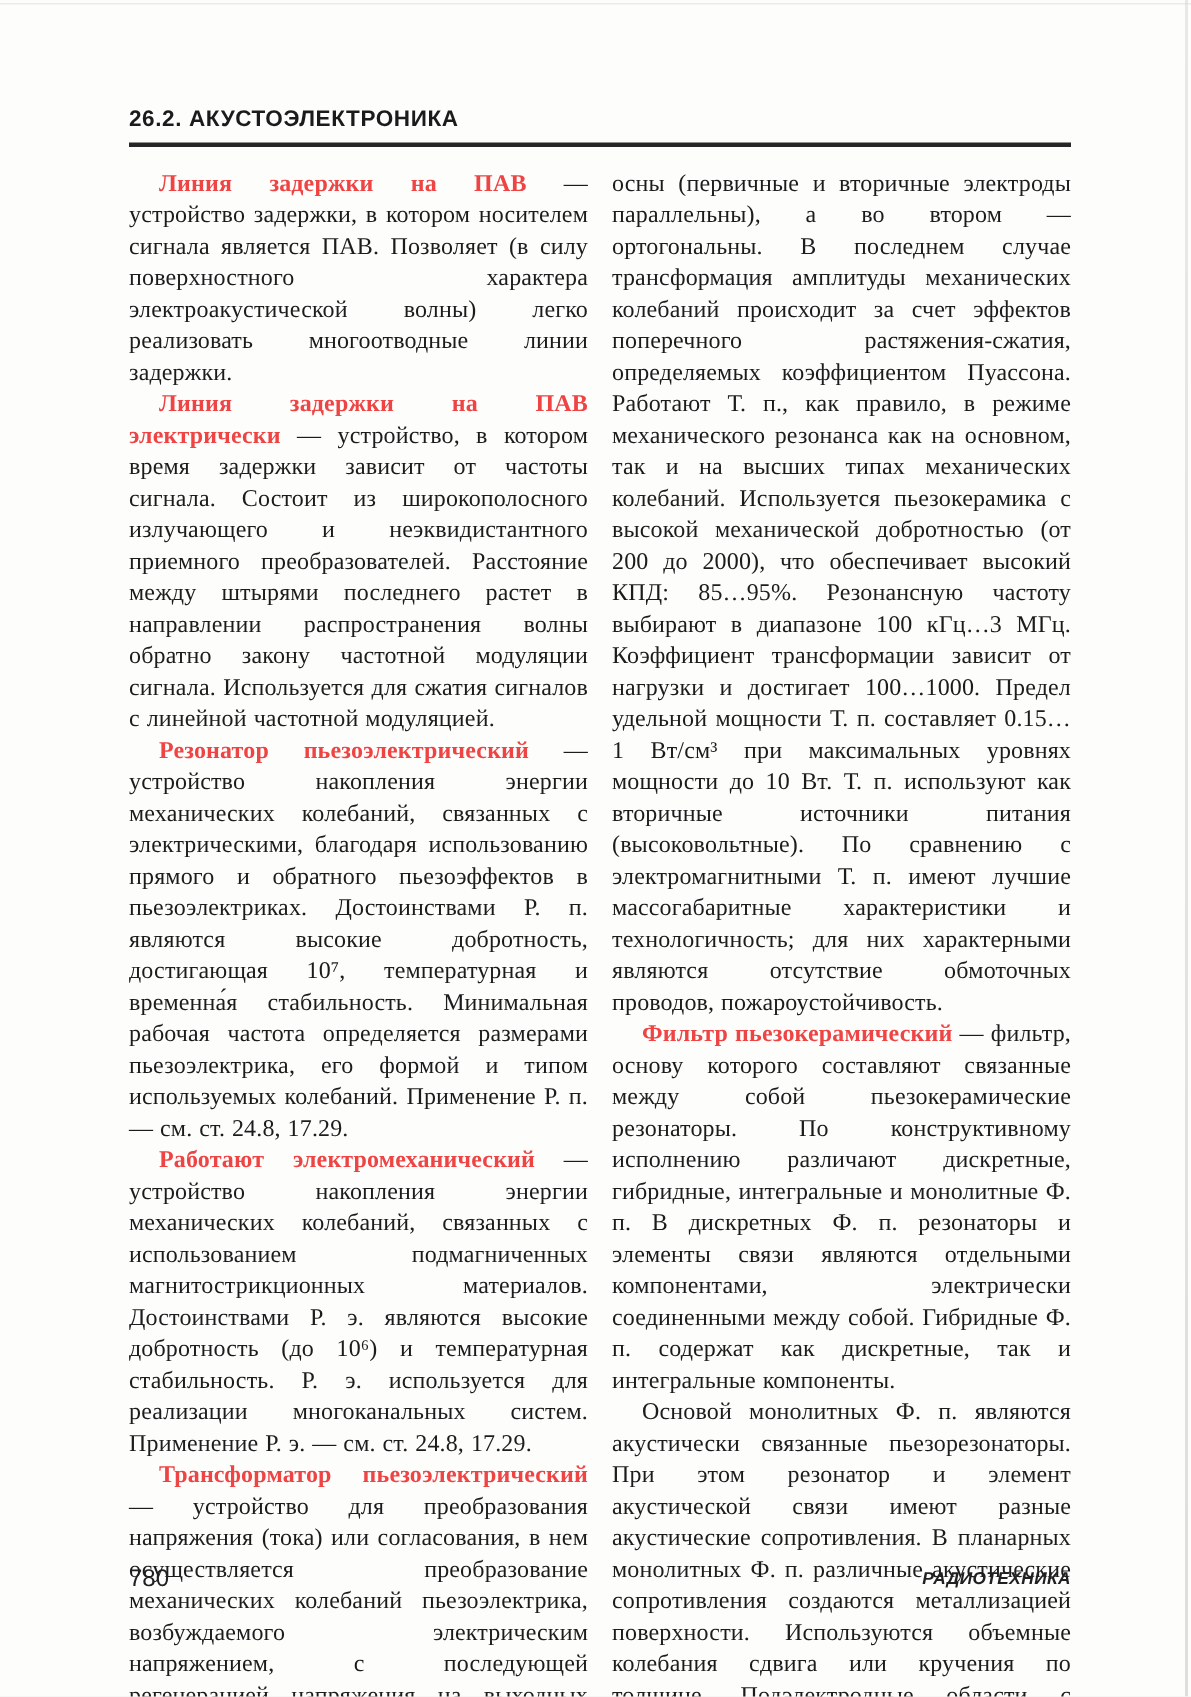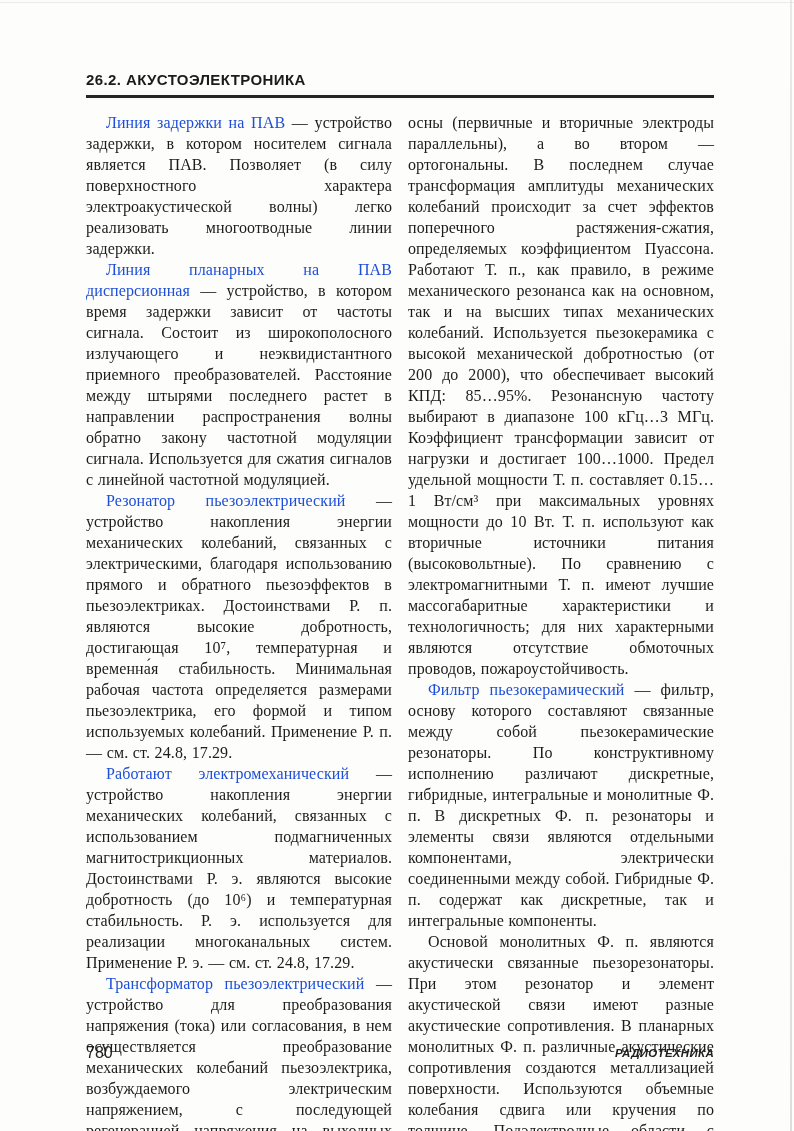--- a/index.html
+++ b/index.html
@@ -43,21 +43,21 @@
   .col {
     width:306px;
     text-align:justify;
     font-size:16px; line-height:21px;
     letter-spacing:.1px;
     hyphens:auto; -webkit-hyphens:auto;
     word-spacing:.5px;
   }
   .col p { text-indent:20px; }
   .col p.no-indent { text-indent:0; }
-  .col b { font-weight:normal; color:#1d4ed8; }
+  .col b { font-weight:bold; color:#ef4444; }
   .page-footer {
     position:absolute; left:86px; width:628px; top:1044px;
     display:flex; justify-content:space-between; align-items:center;
   }
   .page-number {
     font-family:"Liberation Sans", sans-serif;
     font-size:16px; color:#202020;
   }
   .journal {
     font-family:"Liberation Sans", sans-serif;
@@ -73,21 +73,21 @@
   <div class="scan-edge-right"></div>
 
   <header class="running-head">
     <div class="head-title">26.2. АКУСТОЭЛЕКТРОНИКА</div>
     <div class="head-rule"></div>
   </header>
 
   <main class="columns">
     <section class="col" id="col-left">
         <p><b>Линия задержки на ПАВ</b> — устройство задержки, в котором носителем сигнала является ПАВ. Позволяет (в силу поверхностного характера электроакустической волны) легко реализовать многоотводные линии задержки.</p>
-        <p><b>Линия планарных на ПАВ дисперсионная</b> — устройство, в котором время задержки зависит от частоты сигнала. Состоит из широкополосного излучающего и неэквидистантного приемного преобразователей. Расстояние между штырями последнего растет в направлении распространения волны обратно закону частотной модуляции сигнала. Используется для сжатия сигналов с линейной частотной модуляцией.</p>
+        <p><b>Линия задержки на ПАВ электрически</b> — устройство, в котором время задержки зависит от частоты сигнала. Состоит из широкополосного излучающего и неэквидистантного приемного преобразователей. Расстояние между штырями последнего растет в направлении распространения волны обратно закону частотной модуляции сигнала. Используется для сжатия сигналов с линейной частотной модуляцией.</p>
         <p><b>Резонатор пьезоэлектрический</b> — устройство накопления энергии механических колебаний, связанных с электрическими, благодаря использованию прямого и обратного пьезоэффектов в пьезоэлектриках. Достоинствами Р. п. являются высокие добротность, достигающая 10⁷, температурная и временна́я стабильность. Минимальная рабочая частота определяется размерами пьезоэлектрика, его формой и типом используемых колебаний. Применение Р. п. — см. ст. 24.8, 17.29.</p>
         <p><b>Работают электромеханический</b> — устройство накопления энергии механических колебаний, связанных с использованием подмагниченных магнитострикционных материалов. Достоинствами Р. э. являются высокие добротность (до 10⁶) и температурная стабильность. Р. э. используется для реализации многоканальных систем. Применение Р. э. — см. ст. 24.8, 17.29.</p>
         <p><b>Трансформатор пьезоэлектрический</b> — устройство для преобразования напряжения (тока) или согласования, в нем осуществляется преобразование механических колебаний пьезоэлектрика, возбуждаемого электрическим напряжением, с последующей регенерацией напряжения на выходных электродах. Электрические поля приложенного и трансформированного сигнала всегда направлены вдоль активной оси пьезоэлектрика, совпадающей с вектором поляризации. Все разнообразие типов Т. п. можно разделить на соосные и ортогональные. В первом случае векторы поляризации области возбуждения и трансформации со-</p>
       </section>
     <section class="col" id="col-right">
         <p class="no-indent">осны (первичные и вторичные электроды параллельны), а во втором — ортогональны. В последнем случае трансформация амплитуды механических колебаний происходит за счет эффектов поперечного растяжения-сжатия, определяемых коэффициентом Пуассона. Работают Т. п., как правило, в режиме механического резонанса как на основном, так и на высших типах механических колебаний. Используется пьезокерамика с высокой механической добротностью (от 200 до 2000), что обеспечивает высокий КПД: 85…95%. Резонансную частоту выбирают в диапазоне 100 кГц…3 МГц. Коэффициент трансформации зависит от нагрузки и достигает 100…1000. Предел удельной мощности Т. п. составляет 0.15…1 Вт/см³ при максимальных уровнях мощности до 10 Вт. Т. п. используют как вторичные источники питания (высоковольтные). По сравнению с электромагнитными Т. п. имеют лучшие массогабаритные характеристики и технологичность; для них характерными являются отсутствие обмоточных проводов, пожароустойчивость.</p>
         <p><b>Фильтр пьезокерамический</b> — фильтр, основу которого составляют связанные между собой пьезокерамические резонаторы. По конструктивному исполнению различают дискретные, гибридные, интегральные и монолитные Ф. п. В дискретных Ф. п. резонаторы и элементы связи являются отдельными компонентами, электрически соединенными между собой. Гибридные Ф. п. содержат как дискретные, так и интегральные компоненты.</p>
         <p>Основой монолитных Ф. п. являются акустически связанные пьезорезонаторы. При этом резонатор и элемент акустической связи имеют разные акустические сопротивления. В планарных монолитных Ф. п. различные акустические сопротивления создаются металлизацией поверхности. Используются объемные колебания сдвига или кручения по толщине. Подэлектродные области с меньшим акустическим сопротивлением и более низкой резонансной частотой концентрируют энергию акустических колебаний и являются резонаторами, а внеэлектродные области, у которых резонансная частота выше и акустические колебания упруго затухают, служат электродами связи. Таким образом, акустическая связь определяется расстоянием между резонаторами. Такая конструкция позволяет создавать фильтры фотолитографией металлизированной поверхности пьезоэлектрика. Чаще всего ис-</p>
       </section>
   </main>

